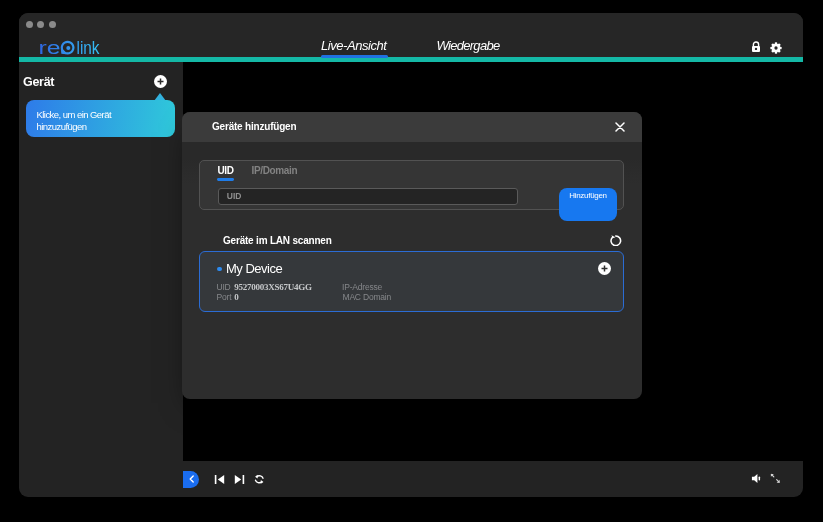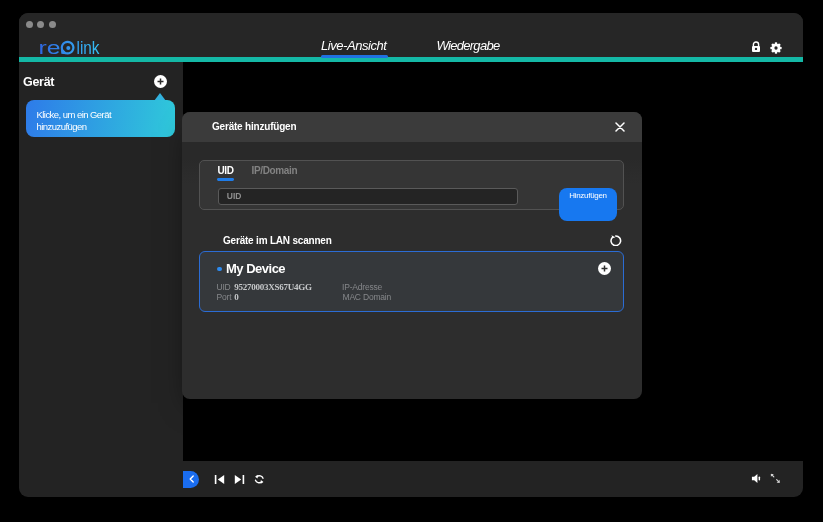--- a/index.html
+++ b/index.html
@@ -110,21 +110,21 @@
     <div id="uinput">UID</div>
     <div id="addbtn">Hinzufügen</div>
     <div id="scanlbl">Geräte im LAN scannen</div>
 
     <svg class="abs" style="left:428px;top:122.5px" width="11.5" height="11.5" viewBox="0 0 12 12">
       <path d="M2.4 2.6 A5 5 0 1 0 6 1" fill="none" stroke="#fff" stroke-width="1.6" stroke-linecap="round"></path>
       <path d="M2.4 0 L2.4 3.4 L5.6 3.4 Z" fill="#fff" transform="rotate(-20 2.4 2.6)"></path>
     </svg>
     <div id="card"></div>
     <div class="abs" style="left:35.2px;top:154.5px;width:4.6px;height:4.6px;border-radius:50%;background:#2c8bf0"></div>
-    <div class="abs" style="left:44px;top:149.2px;font-size:13px;letter-spacing:-0.5px;font-weight:bold;color:#fff">My Device</div>
+    <div class="abs" style="left:44px;top:149.2px;font-size:13px;letter-spacing:-0.5px;font-weight:normal;color:#fff">My Device</div>
     <div class="abs glbl" style="left:34.5px;top:169.5px">UID</div>
     <div class="abs gval" style="left:52.3px;top:169.5px">95270003XS67U4GG</div>
     <div class="abs glbl" style="left:34.5px;top:179.5px">Port</div>
     <div class="abs gval" style="left:52.3px;top:179.5px">0</div>
     <div class="abs glbl" style="left:160px;top:169.5px">IP-Adresse</div>
     <div class="abs glbl" style="left:160.5px;top:179.5px">MAC Domain</div>
     <svg class="abs" style="left:416px;top:149.5px" width="13" height="13" viewBox="0 0 13 13">
       <circle cx="6.5" cy="6.5" r="6.5" fill="#fff"></circle>
       <path d="M6.5 3.5 V9.5 M3.5 6.5 H9.5" stroke="#2f2f2f" stroke-width="1.5"></path>
     </svg>

